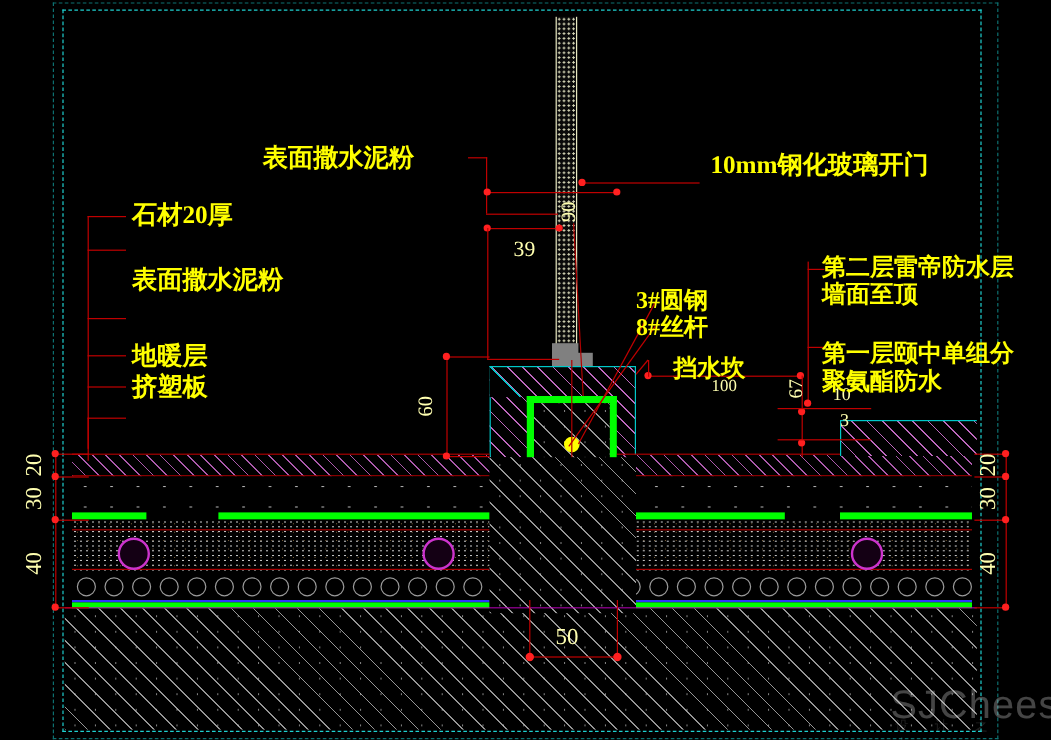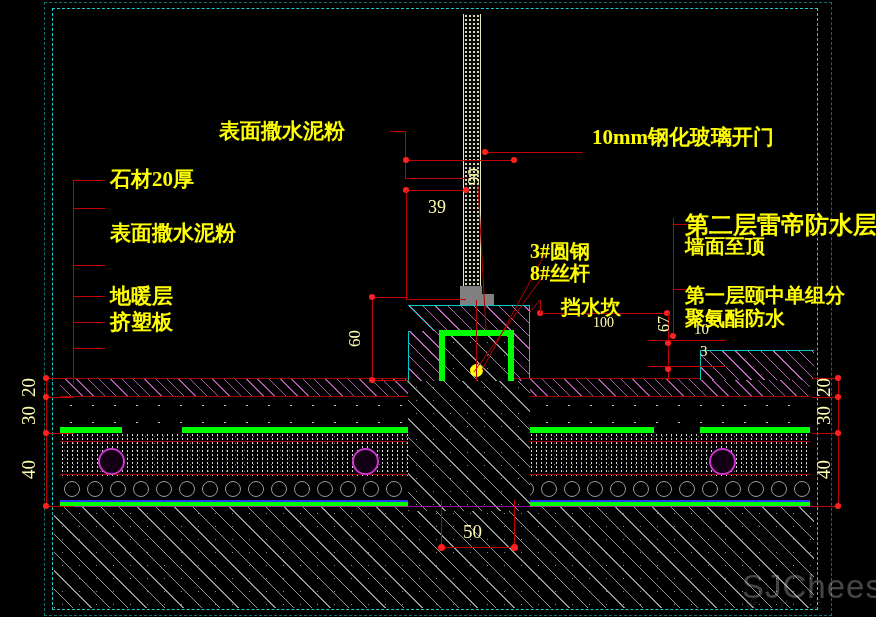--- a/index.html
+++ b/index.html
@@ -261,21 +261,21 @@
     </svg>
   </div>
 
   <div class="lbl" style="left:219px;top:120px;font-size:21px;">表面撒水泥粉</div>
   <div class="lbl" style="left:110px;top:168px;font-size:21px;">石材20厚</div>
   <div class="lbl" style="left:110px;top:222px;font-size:21px;">表面撒水泥粉</div>
   <div class="lbl" style="left:110px;top:285px;font-size:21px;">地暖层</div>
   <div class="lbl" style="left:110px;top:311px;font-size:21px;">挤塑板</div>
 
   <div class="lbl" style="left:592px;top:126px;font-size:21px;">10mm钢化玻璃开门</div>
-  <div class="lbl" style="left:685px;top:212px;font-size:24px;">第二层雷帝防水层</div>
+  <div class="lbl" style="left:685px;top:212px;font-size:20px;">第二层雷帝防水层</div>
   <div class="lbl" style="left:685px;top:235px;font-size:20px;">墙面至顶</div>
   <div class="lbl" style="left:685px;top:307px;font-size:20px;">聚氨酯防水</div>
   <div class="lbl" style="left:685px;top:284px;font-size:20px;">第一层颐中单组分</div>
 
   <div class="lbl" style="left:530px;top:240px;font-size:20px;">3#圆钢</div>
   <div class="lbl" style="left:530px;top:262px;font-size:20px;">8#丝杆</div>
   <div class="lbl" style="left:561px;top:296px;font-size:20px;">挡水坎</div>
 
   <div class="watermark" style="left:742px;top:568px;">SJCheese</div>
   <div class="watermark-sub" style="left:746px;top:597px;">设计之士</div>

